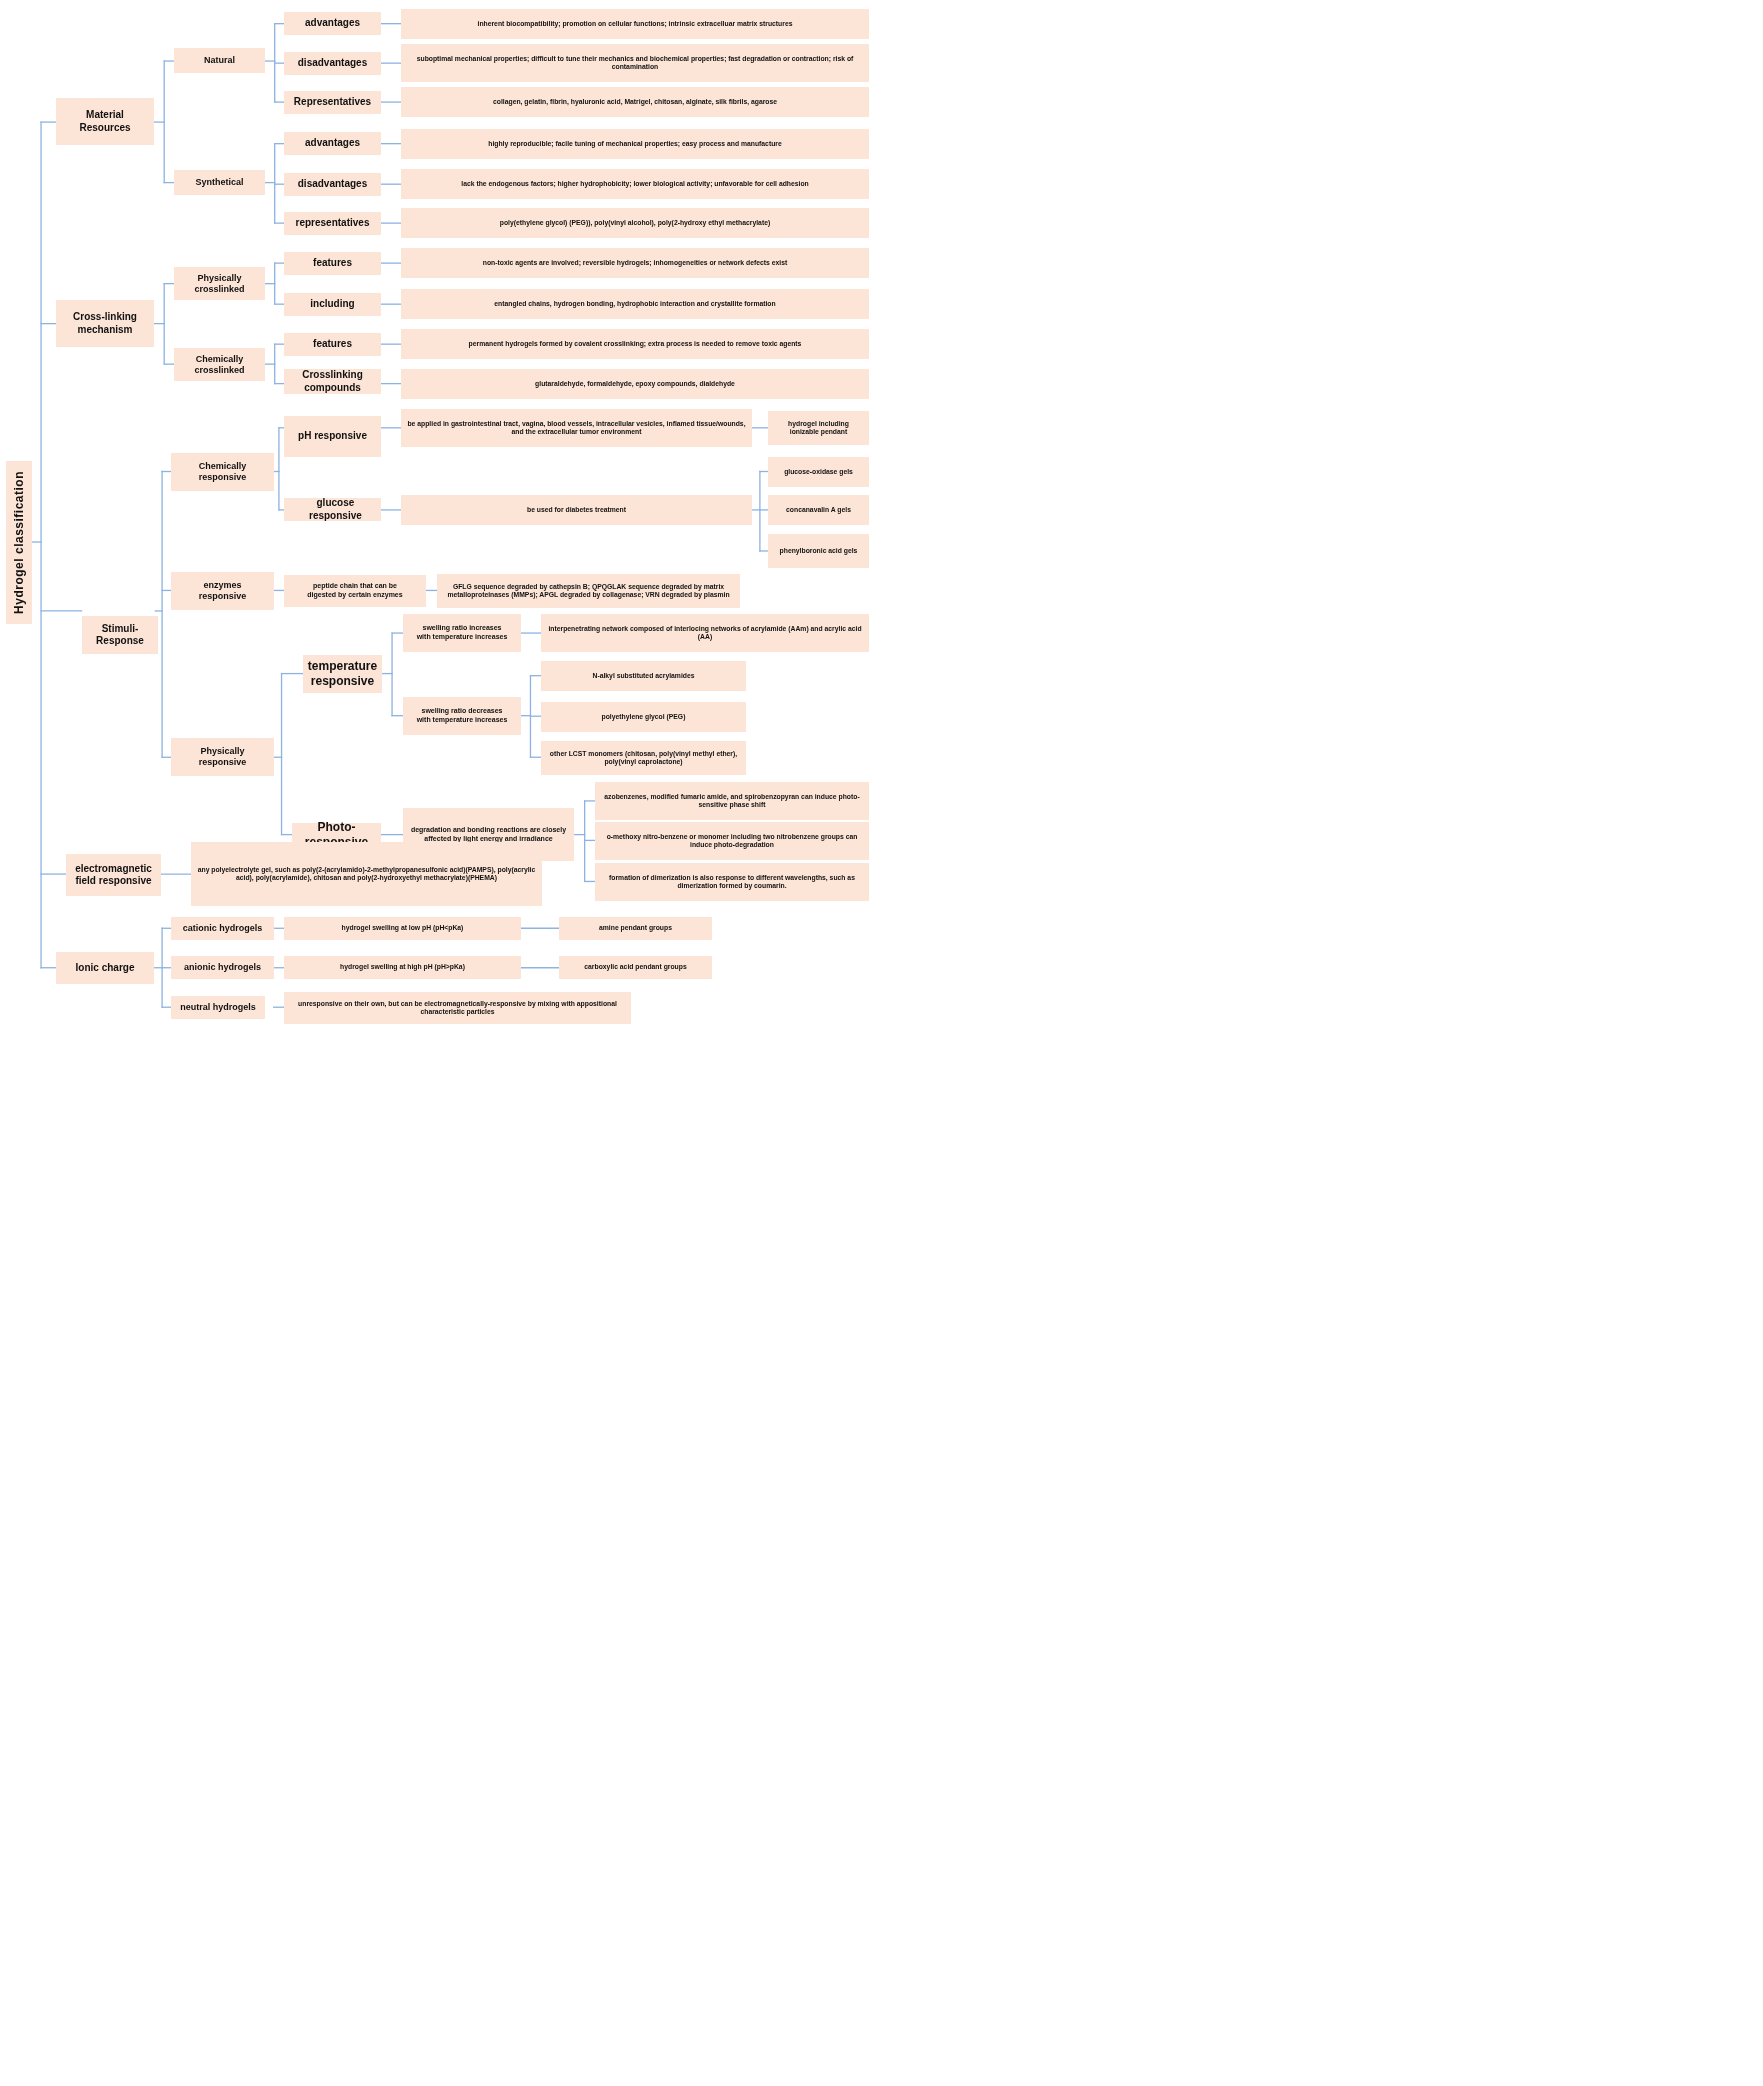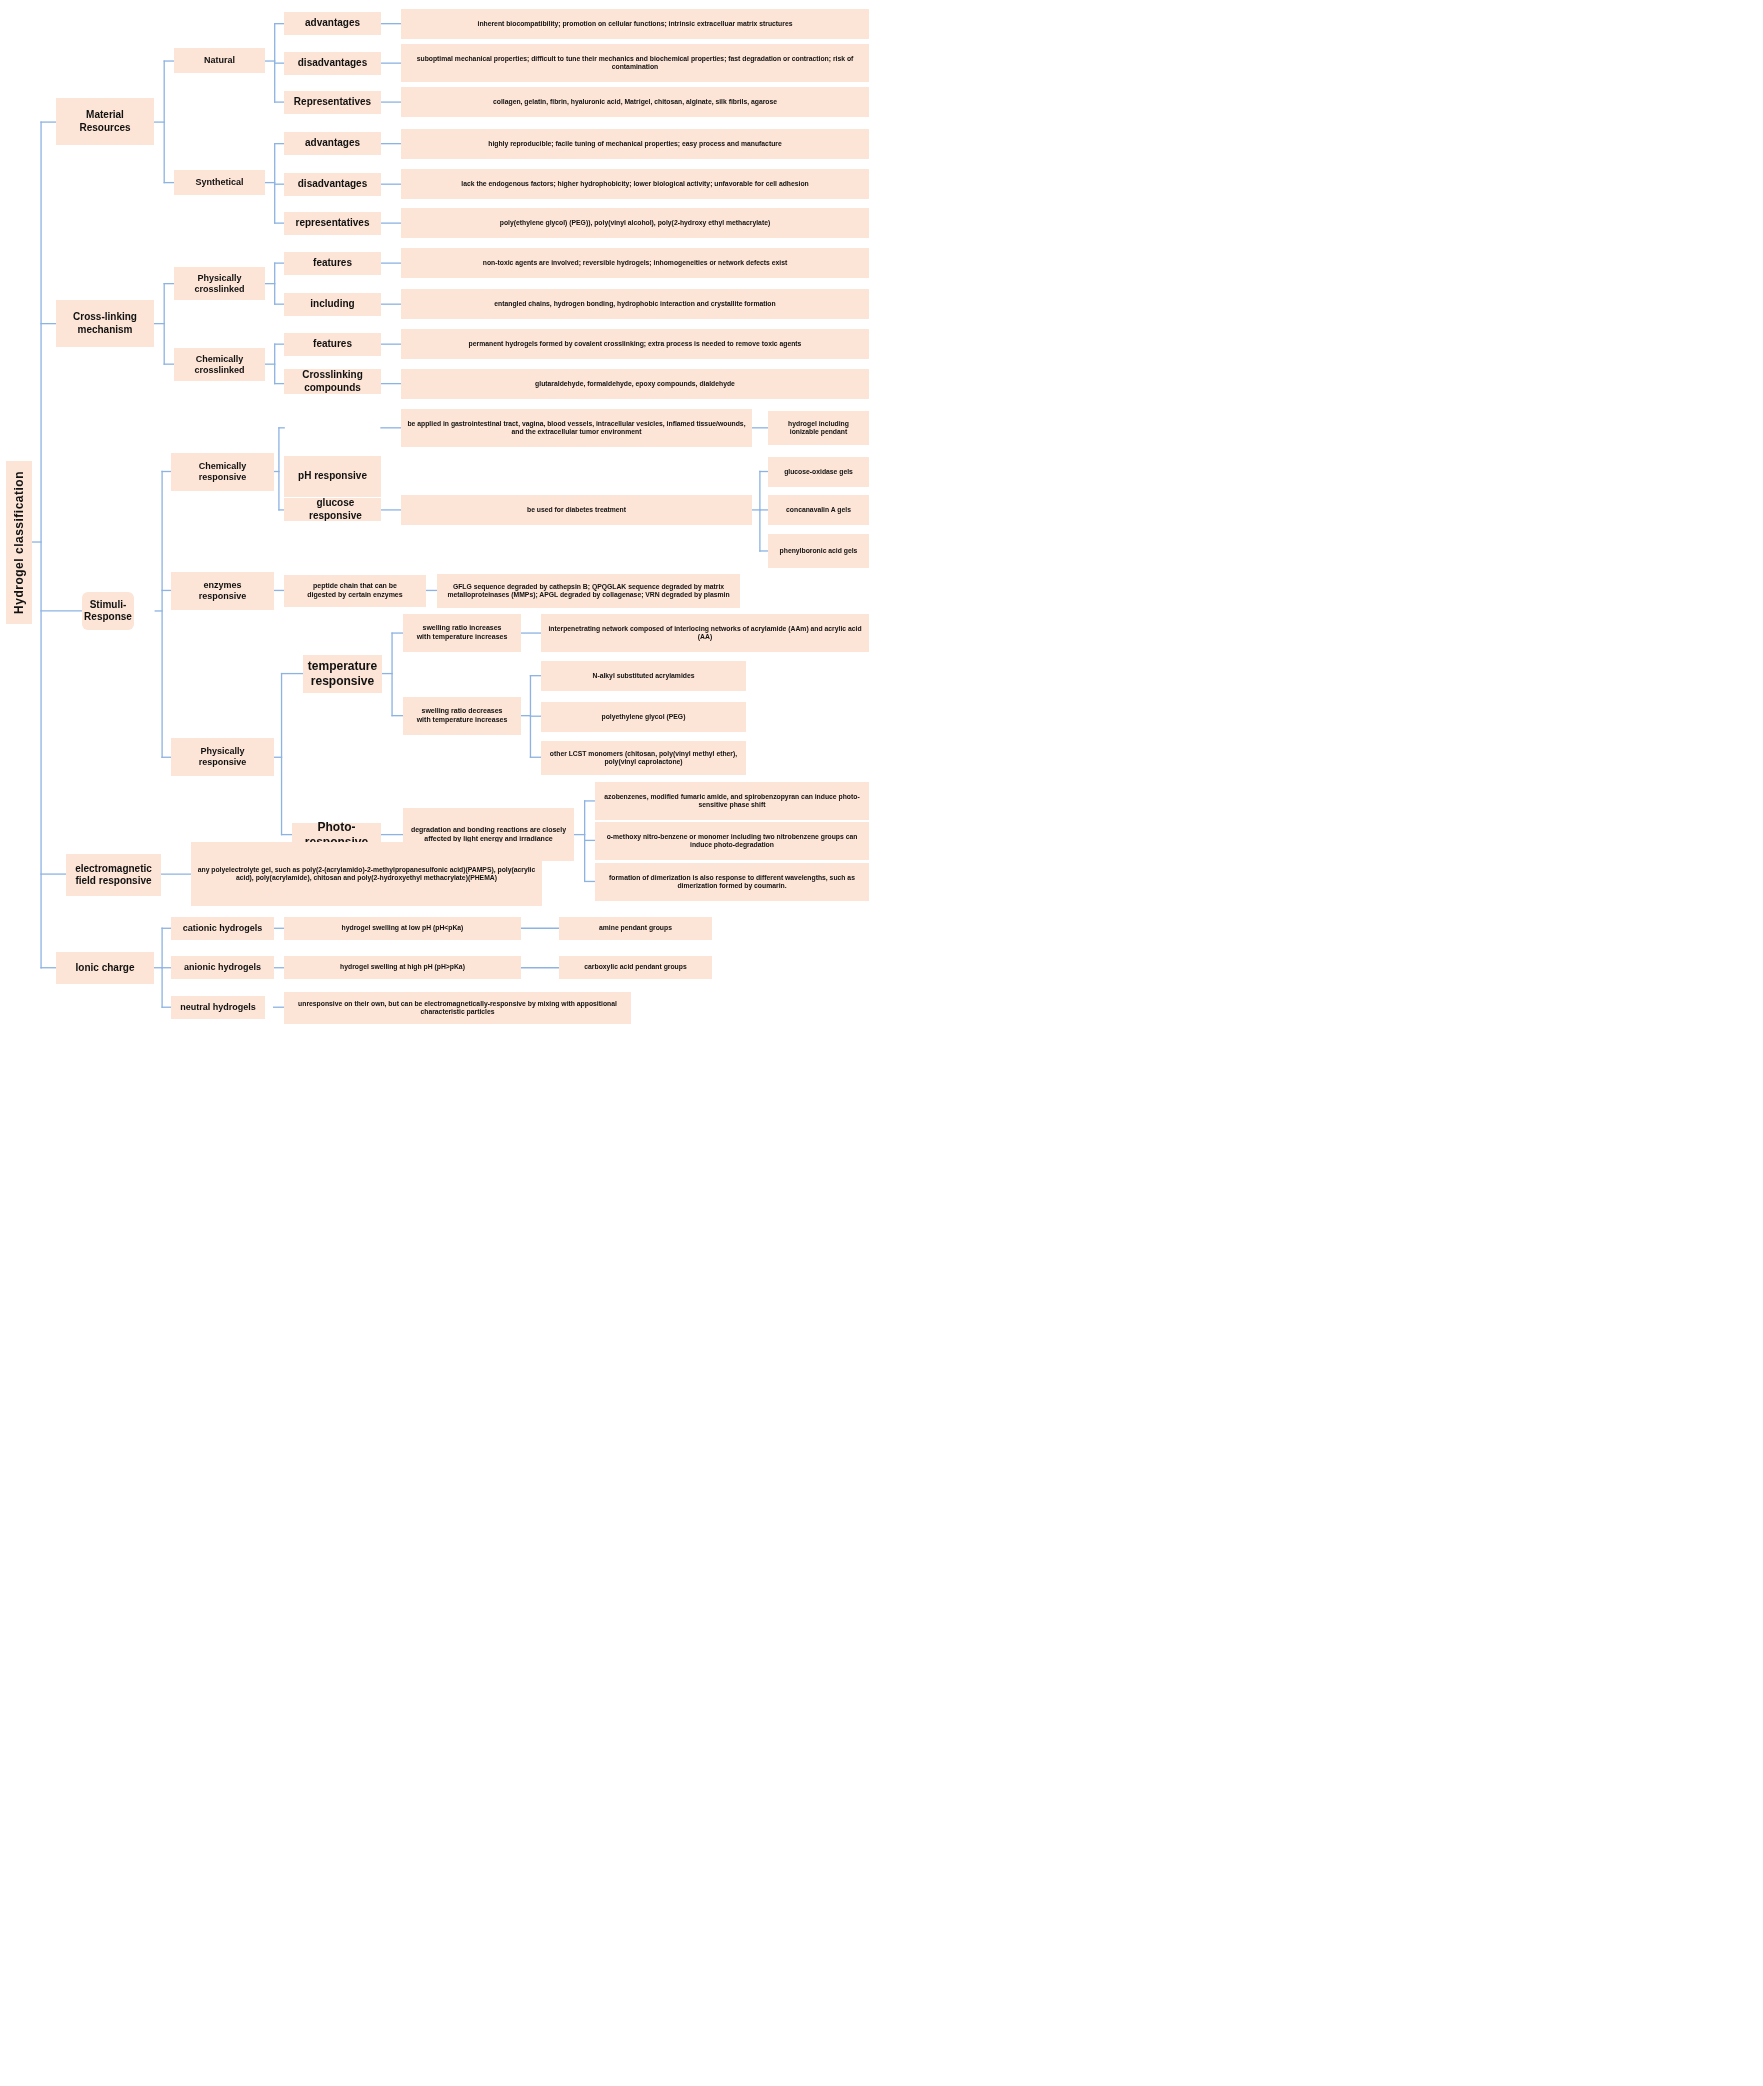--- a/index.html
+++ b/index.html
@@ -190,26 +190,26 @@
   <div class="node small" style="left:284px; top:293px; width:97px; height:23px;">including</div>
   <div class="node small" style="left:284px; top:333px; width:97px; height:23px;">features</div>
   <div class="node small" style="left:284px; top:369px; width:97px; height:25px;">Crosslinking
 compounds</div>
 
   <div class="node text" style="left:401px; top:248px; width:468px; height:29.5px;">non-toxic agents are involved; reversible hydrogels; inhomogeneities or network defects exist</div>
   <div class="node text" style="left:401px; top:289px; width:468px; height:29.5px;">entangled chains, hydrogen bonding, hydrophobic interaction and crystallite formation</div>
   <div class="node text" style="left:401px; top:329px; width:468px; height:29.5px;">permanent hydrogels formed by covalent crosslinking; extra process is needed to remove toxic agents</div>
   <div class="node text" style="left:401px; top:369px; width:468px; height:29.5px;">glutaraldehyde, formaldehyde, epoxy compounds, dialdehyde</div>
 
-  <div class="node lvl1" style="left:82px; top:592px; width:52px; height:38px;border-radius:6px;">Stimuli-
+  <div class="node lvl1" style="left:82px; top:616px; width:76px; height:38px;">Stimuli-
 Response</div>
 
   <div class="node lvl2" style="left:171px; top:453px; width:103px; height:38px;">Chemically
 responsive</div>
-  <div class="node small" style="left:284px; top:416px; width:97px; height:41px;margin-top:40px;">pH responsive</div>
+  <div class="node small" style="left:284px; top:416px; width:97px; height:41px;">pH responsive</div>
   <div class="node text" style="left:401px; top:409px; width:351px; height:38px;">be applied in gastrointestinal tract, vagina, blood vessels, intracellular vesicles, inflamed tissue/wounds, and the extracellular tumor environment</div>
   <div class="node text" style="left:768px; top:411px; width:101px; height:34px;">hydrogel including
 ionizable pendant</div>
   <div class="node small" style="left:284px; top:498px; width:97px; height:23px;padding-left:9px;">glucose responsive</div>
   <div class="node text" style="left:401px; top:495px; width:351px; height:29.5px;">be used for diabetes treatment</div>
   <div class="node text" style="left:768px; top:457px;  width:101px; height:29.5px;">glucose-oxidase gels</div>
   <div class="node text" style="left:768px; top:495px;  width:101px; height:29.5px;">concanavalin A gels</div>
   <div class="node text" style="left:768px; top:534px; width:101px; height:34px;">phenylboronic acid gels</div>
 
   <div class="node lvl2" style="left:171px; top:572px; width:103px; height:38px;">enzymes

